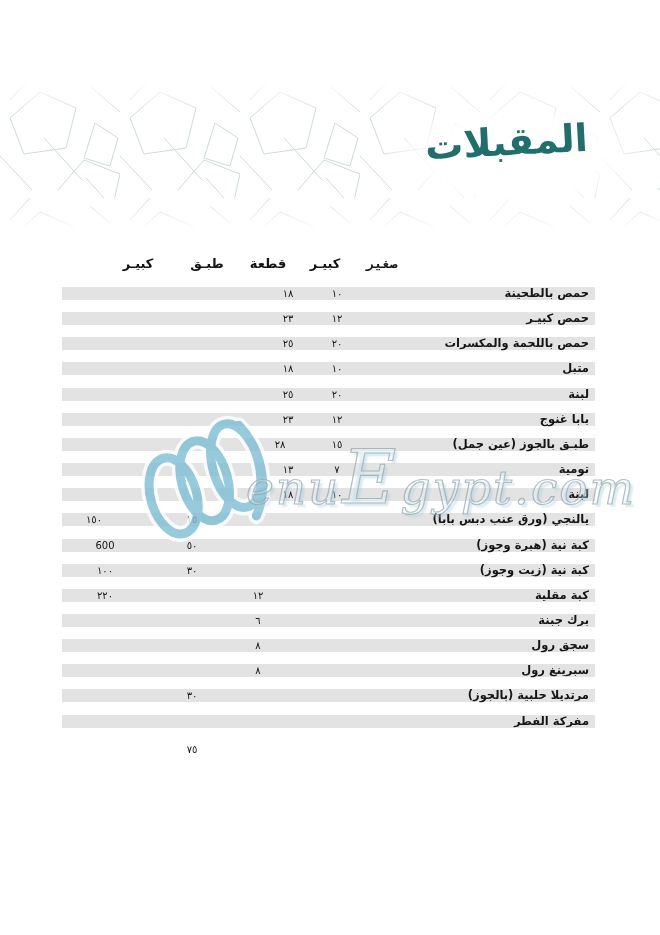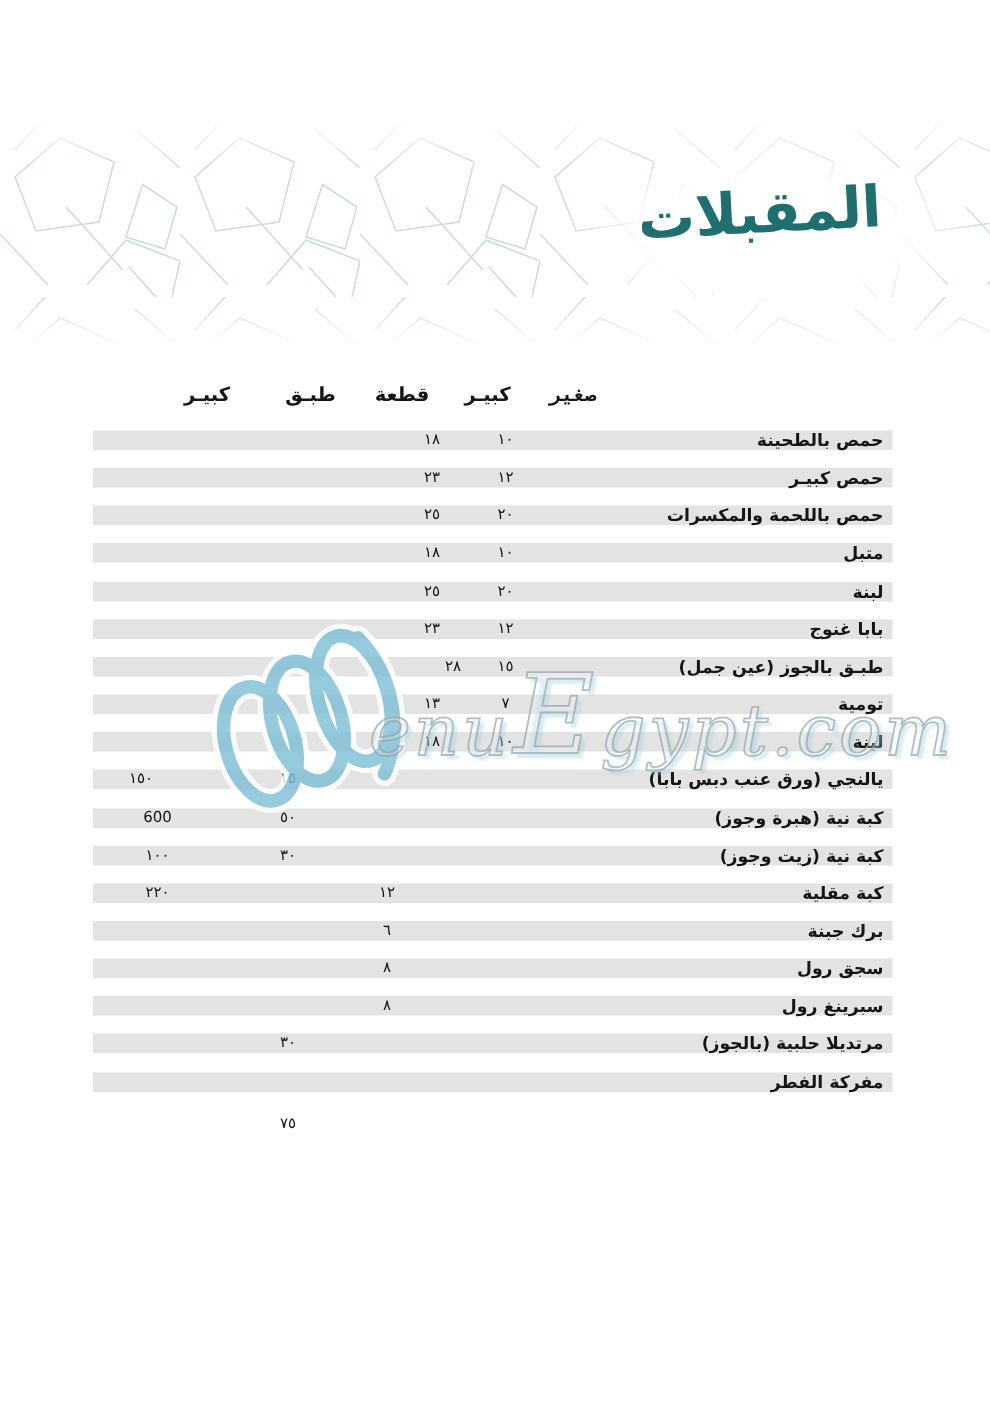--- a/index.html
+++ b/index.html
@@ -120,21 +120,21 @@
           <span class="price" style="left: 226px;">٢٥</span>
         </div>
         <div class="menu-row" style="top: 413px;">
           <span class="row-name">بابا غنوج</span>
           <span class="price" style="left: 275px;">١٢</span>
           <span class="price" style="left: 226px;">٢٣</span>
         </div>
         <div class="menu-row" style="top: 438px;">
           <span class="row-name">طبـق بالجوز (عين جمل)</span>
           <span class="price" style="left: 275px;">١٥</span>
-          <span class="price" style="left: 240px;">٢٨</span>
+          <span class="price" style="left: 218px;">٢٨</span>
         </div>
         <div class="menu-row" style="top: 463px;">
           <span class="row-name">تومية</span>
           <span class="price" style="left: 275px;">٧</span>
           <span class="price" style="left: 226px;">١٣</span>
         </div>
         <div class="menu-row" style="top: 488px;">
           <span class="row-name">لبنة</span>
           <span class="price" style="left: 275px;">١٠</span>
           <span class="price" style="left: 226px;">١٨</span>

